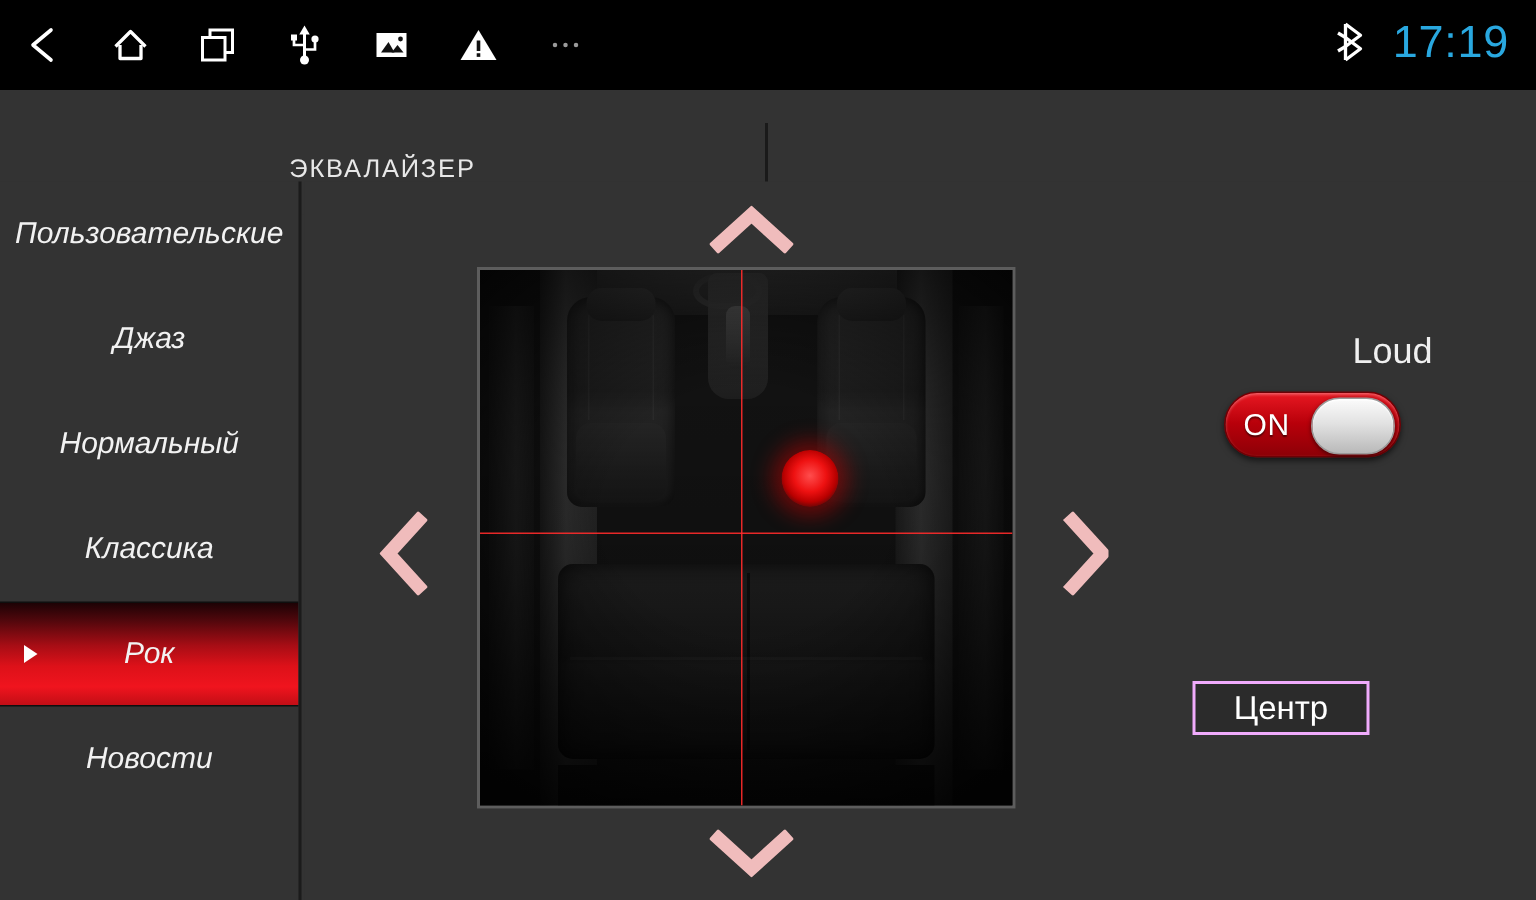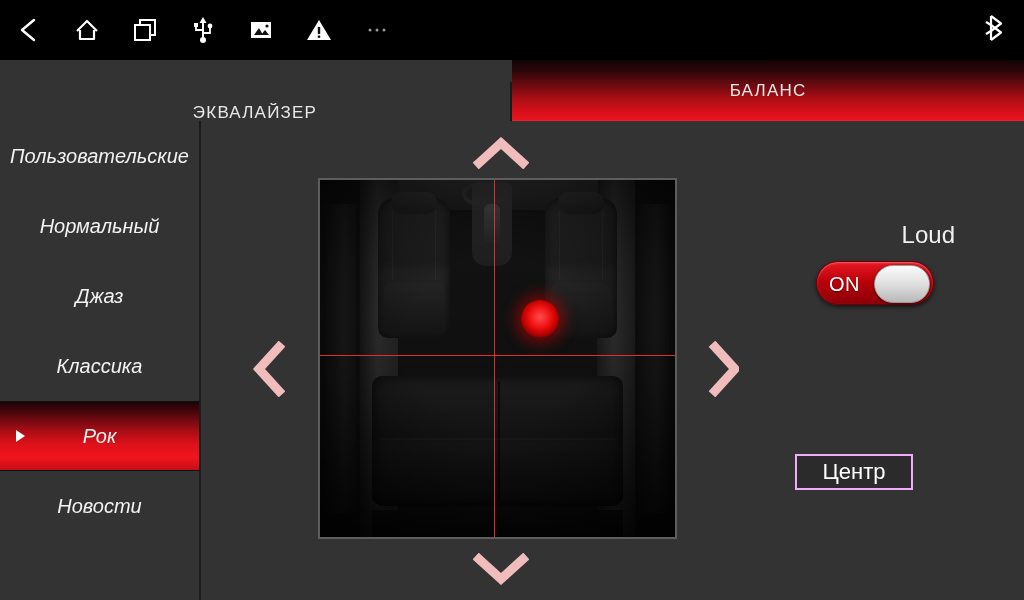--- a/index.html
+++ b/index.html
@@ -454,48 +454,46 @@
         <svg width="22" height="30" viewBox="0 0 22 30">
           <g fill="none" stroke="#ffffff" stroke-width="2.2" stroke-linejoin="round">
             <polyline points="7,3 7,27"></polyline>
             <polyline points="7,3 17,10.5 7,18"></polyline>
             <polyline points="7,27 17,19.5 7,12"></polyline>
             <polyline points="2,9 7,12"></polyline>
             <polyline points="2,21 7,18"></polyline>
           </g>
         </svg>
       </span>
+      <span id="clock">17:19</span>
     </div>
 
   </div>
 
   <div id="tabs">
     <div class="tab inactive">
       <span>ЭКВАЛАЙЗЕР</span>
     </div>
-    <div class="tab active">
-      <span>БАЛАНС</span>
-    </div>
   </div>
 
   <div id="sidebar">
 
     <div class="preset">
 
       <span class="plabel">Пользовательские</span>
     </div>
 
     <div class="preset">
 
+      <span class="plabel">Джаз</span>
+    </div>
+
+    <div class="preset">
+
       <span class="plabel">Нормальный</span>
-    </div>
-
-    <div class="preset">
-
-      <span class="plabel">Джаз</span>
     </div>
 
 
     <div class="preset">
 
       <span class="plabel">Классика</span>
     </div>
 
     <div class="preset selected">
       <span class="caret"></span>

